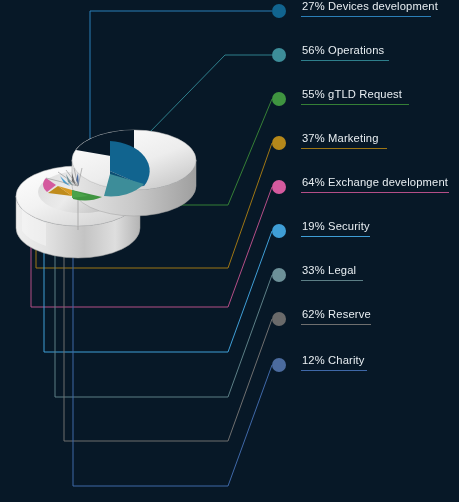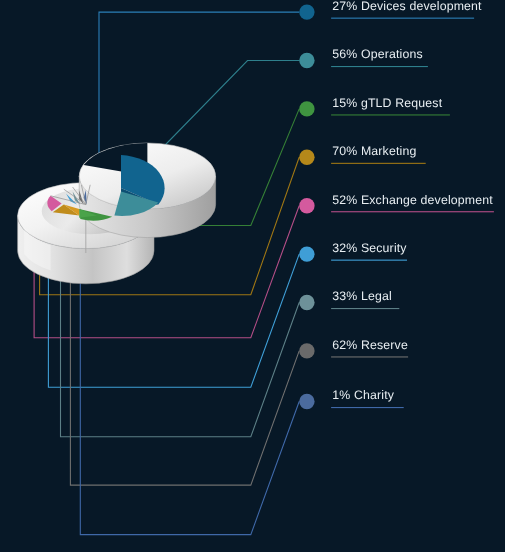--- a/index.html
+++ b/index.html
@@ -194,54 +194,54 @@
     </div>
 
     <div class="legend-row" style="top:48px">
       <span class="legend-dot" style="background:#3d8d99"></span>
       <span class="legend-text">56% Operations</span>
       <span class="legend-underline" style="width:88px;background:#2e7f8c"></span>
     </div>
 
     <div class="legend-row" style="top:92px">
       <span class="legend-dot" style="background:#3f9440"></span>
-      <span class="legend-text">15% gTLD Request</span>
+      <span class="legend-text">55% gTLD Request</span>
       <span class="legend-underline" style="width:108px;background:#357f36"></span>
     </div>
 
     <div class="legend-row" style="top:136px">
       <span class="legend-dot" style="background:#b5881a"></span>
-      <span class="legend-text">70% Marketing</span>
+      <span class="legend-text">37% Marketing</span>
       <span class="legend-underline" style="width:86px;background:#9e7614"></span>
     </div>
 
     <div class="legend-row" style="top:180px">
       <span class="legend-dot" style="background:#d45a9e"></span>
-      <span class="legend-text">52% Exchange development</span>
+      <span class="legend-text">64% Exchange development</span>
       <span class="legend-underline" style="width:148px;background:#b44e87"></span>
     </div>
 
     <div class="legend-row" style="top:224px">
       <span class="legend-dot" style="background:#3f9ed6"></span>
-      <span class="legend-text">32% Security</span>
+      <span class="legend-text">19% Security</span>
       <span class="legend-underline" style="width:69px;background:#3f9ed6"></span>
     </div>
 
     <div class="legend-row" style="top:268px">
       <span class="legend-dot" style="background:#6d9199"></span>
       <span class="legend-text">33% Legal</span>
       <span class="legend-underline" style="width:62px;background:#5c7f86"></span>
     </div>
 
     <div class="legend-row" style="top:312px">
       <span class="legend-dot" style="background:#6a6a6a"></span>
       <span class="legend-text">62% Reserve</span>
       <span class="legend-underline" style="width:70px;background:#6f6f6f"></span>
     </div>
 
     <div class="legend-row" style="top:358px">
       <span class="legend-dot" style="background:#4b6b9e"></span>
-      <span class="legend-text">1% Charity</span>
+      <span class="legend-text">12% Charity</span>
       <span class="legend-underline" style="width:66px;background:#3f68a8"></span>
     </div>
 
   </div>
 </div>
 
 </body></html>

